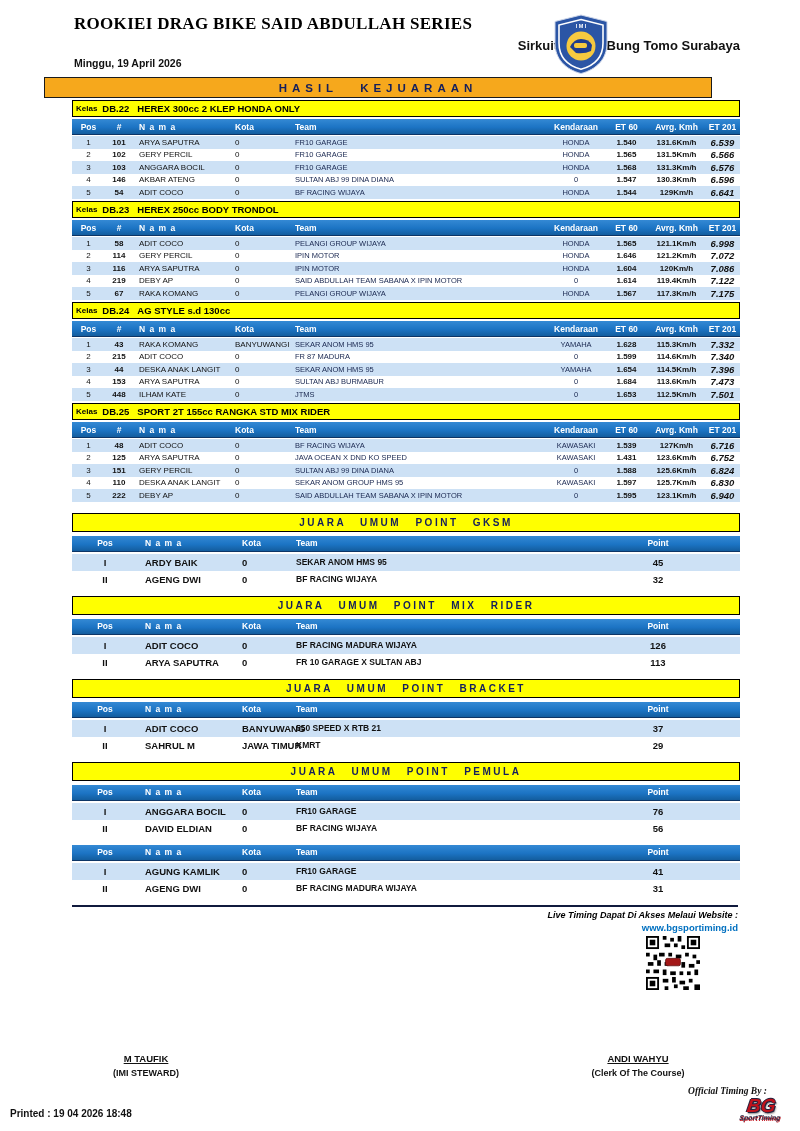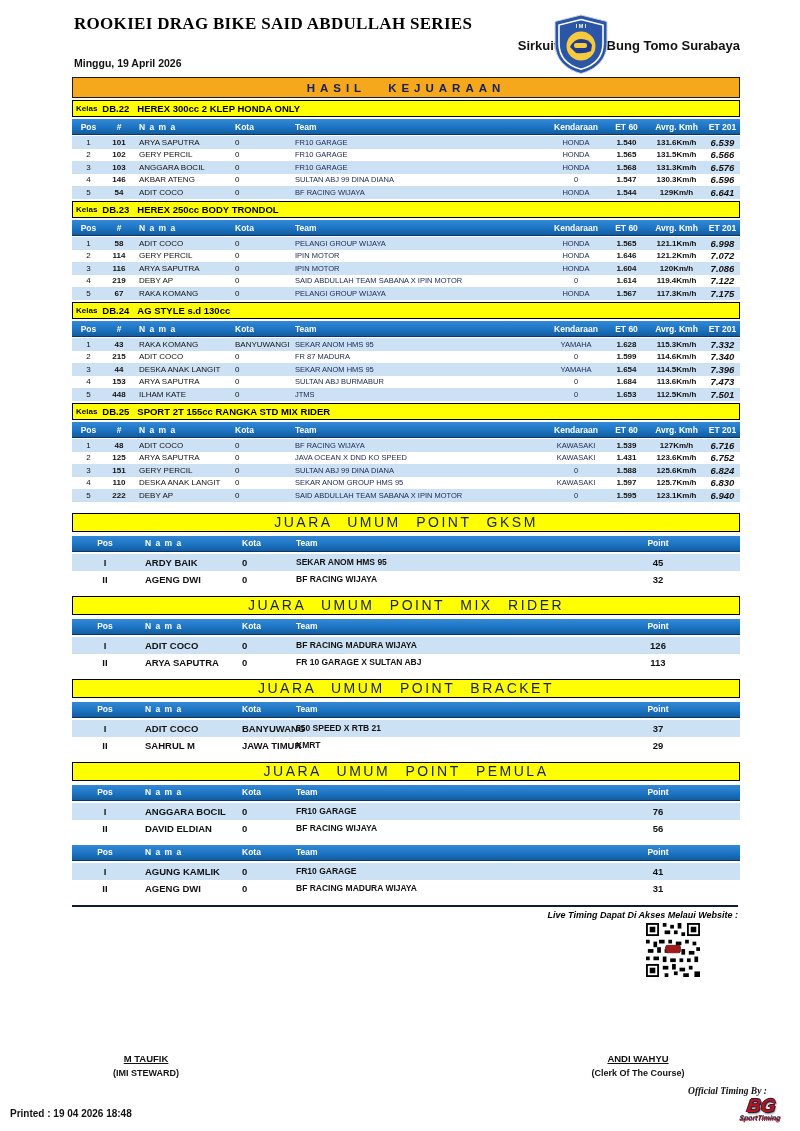--- a/index.html
+++ b/index.html
@@ -6,21 +6,21 @@
   .page{position:relative;width:800px;height:1131px;background:#fff;overflow:hidden;
         font-family:"Liberation Sans",sans-serif;color:#111;}
 
   
   .doc-header{position:relative;margin:14px 60px 0 74px;}
   .doc-title{font-family:"Liberation Serif",serif;font-weight:bold;font-size:17px;letter-spacing:.3px;color:#000;}
   .doc-venue{font-weight:bold;font-size:13px;margin-top:4px;text-align:right;}
   .doc-date{font-weight:bold;font-size:10.5px;margin-top:4px;}
   .imi-logo{position:absolute;left:478px;top:0px;width:58px;height:60px;}
 
-  .banner{margin:8px 0 2px 72px;width:666px;height:19px;background:var(--banner,#F6A81C);
+  .banner{margin:8px 0 2px 44px;width:666px;height:19px;background:var(--banner,#F6A81C);
           border:1px solid #1b1b1b;display:flex;align-items:center;justify-content:center;}
   .banner span{font-weight:bold;font-size:11.5px;letter-spacing:5px;word-spacing:14px;color:var(--navy,#141F5C);}
 
   
   #race-tables,#point-tables{margin-left:72px;width:668px;}
   .race-table{margin-bottom:2.5px;}
   .kelas-bar{height:15px;background:var(--classbar,#FFFF00);border:1px solid #000;
              display:flex;align-items:center;margin-bottom:2px;}
   .kelas-word{font-weight:bold;font-size:8px;padding:0 5px 0 3px;color:#000;}
   .kelas-code{font-weight:bold;font-size:9.5px;padding-right:8px;color:#000;}
@@ -45,21 +45,21 @@
   .rc5{text-align:center;font-size:7.5px;color:#18264f;}
   .rc6{text-align:center;font-weight:bold;}
   .rc7{text-align:center;font-weight:bold;}
   .rc8{text-align:center;font-weight:bold;font-style:italic;font-size:9.5px;}
 
   
   #point-tables{margin-top:11px;}
   .point-section{margin-bottom:8px;}
   .point-title{height:17px;background:var(--classbar,#FFFF00);border:1px solid #000;
                display:flex;align-items:center;justify-content:center;margin-bottom:4px;}
-  .point-title span{font-weight:normal;font-size:14px;letter-spacing:2.5px;word-spacing:9px;color:var(--navy,#141F5C);}
+  .point-title span{font-weight:bold;font-size:10px;letter-spacing:2.5px;word-spacing:9px;color:var(--navy,#141F5C);}
   .point-row{display:grid;grid-template-columns:66px 100px 58px 280px 164px;}
   .point-head{background:linear-gradient(180deg,#3489d4 0%,#1c74c4 55%,#135d9e 100%);
               height:15px;align-items:center;margin-bottom:2px;border-bottom:1.5px solid #0d3566;}
   .ph{color:#fff;font-weight:bold;font-size:8.5px;white-space:nowrap;}
   .ph0{text-align:center;}
   .ph1{padding-left:7px;letter-spacing:1px;}
   .ph2{padding-left:4px;}
   .ph3{padding-left:0;}
   .ph4{text-align:center;}
   .point-data{height:17px;align-items:center;font-size:9.5px;}
@@ -537,20 +537,21 @@
           <div class="pc pc1">AGENG DWI</div>
           <div class="pc pc2">0</div>
           <div class="pc pc3">BF RACING MADURA WIJAYA</div>
           <div class="pc pc4">31</div>
         </div>
       </div>
     </div>
 
   <div class="footer-sep"></div>
   <div class="live-note">Live Timing Dapat Di Akses Melaui Website :</div>
+  <div class="website">www.bgsportiming.id</div>
 
   <div class="qr-wrap">
     <svg class="qr-box" width="54" height="54" viewBox="0 0 29 29">
       <rect x="0" y="0" width="29" height="29" fill="#fff"></rect>
       <g fill="#000">
         <rect x="0" y="0" width="7" height="7"></rect>
           <rect x="1" y="1" width="5" height="5" fill="#fff"></rect>
           <rect x="2" y="2" width="3" height="3"></rect>
         <rect x="22" y="0" width="7" height="7"></rect>
           <rect x="23" y="1" width="5" height="5" fill="#fff"></rect>

